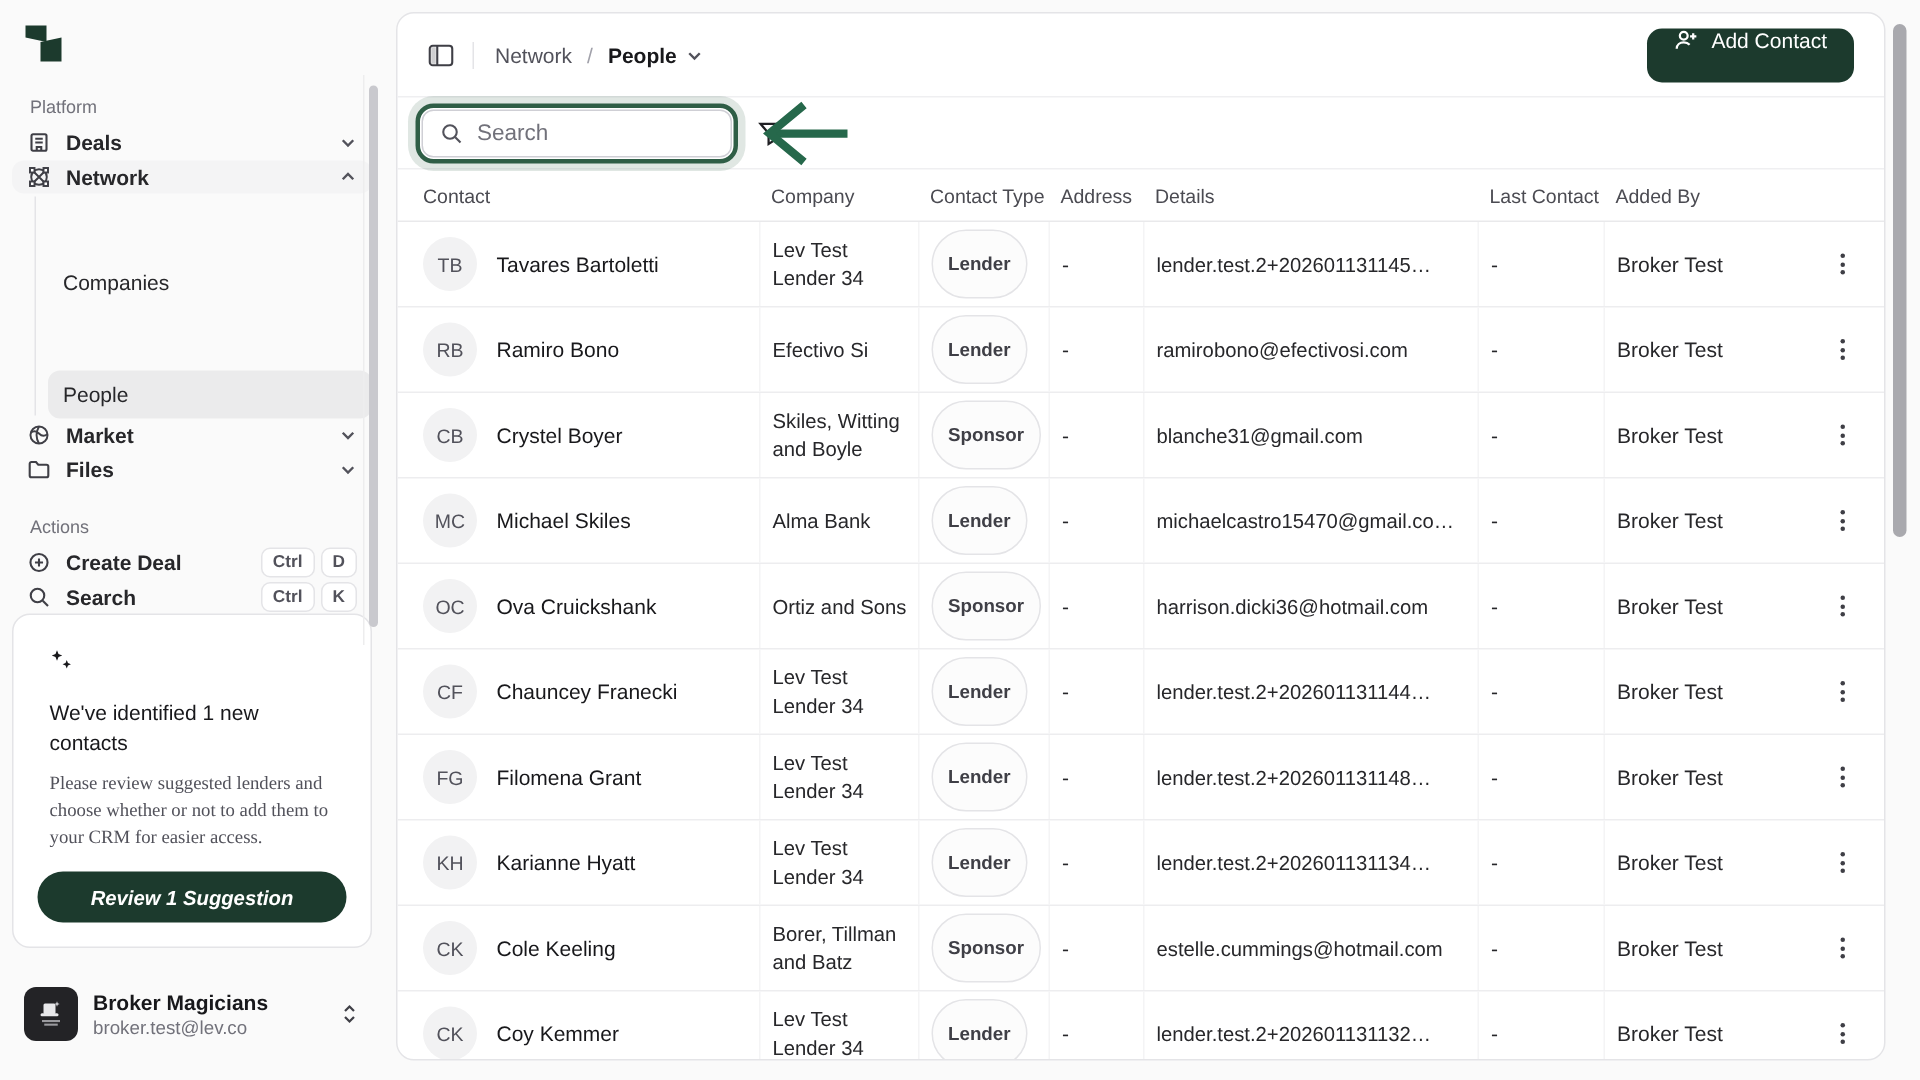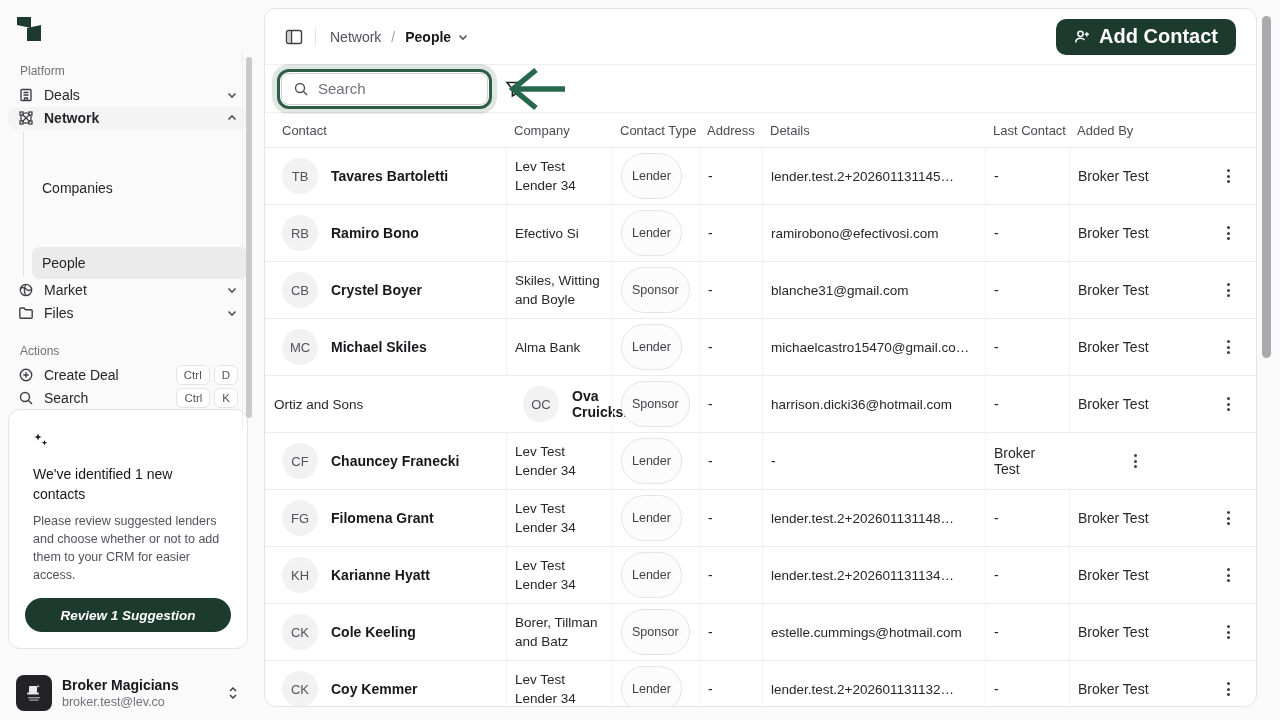--- a/index.html
+++ b/index.html
@@ -15,77 +15,77 @@
     --colline:#f4f4f5;
   }
   *{margin:0;padding:0;box-sizing:border-box;font-family:"Liberation Sans",sans-serif;}
   html,body{width:1280px;height:720px;overflow:hidden;background:#fafafa;}
   .stage{position:relative;width:1280px;height:720px;background:#fafafa;}
 
   
   .sidebar{position:absolute;left:0;top:0;width:256px;height:720px;display:flex;flex-direction:column;padding:14px 8px 8px 8px;}
   .logo{width:30px;height:30px;margin-left:6px;flex:0 0 auto;}
   .section-label{font-size:12px;color:var(--muted2);margin:20px 0 6px 12px;}
-  .nav-item{display:flex;align-items:center;height:36px;padding:0 10px;border-radius:8px;color:var(--text2);font-size:14px;font-weight:400;cursor:pointer;}
+  .nav-item{display:flex;align-items:center;height:36px;padding:0 10px;border-radius:8px;color:var(--text2);font-size:14px;font-weight:700;cursor:pointer;}
   .nav-item .nav-ic{width:16px;height:16px;margin-right:10px;color:#3f3f46;display:flex;align-items:center;justify-content:center;}
   .nav-item .chev{margin-left:auto;color:#52525b;display:flex;}
   .nav-item.active{background:#f4f4f5;font-weight:700;}
   .subtree{position:relative;padding-left:24px;}
   .subtree:before{content:"";position:absolute;left:15px;top:2px;bottom:2px;width:1px;background:#e4e4e7;}
   .sub-item{display:flex;align-items:center;height:32px;padding:0 10px;border-radius:8px;font-size:14px;color:var(--text2);cursor:pointer;margin-top:43px;}
   .sub-item.active{background:#ebebec;}
   .kbd-group{margin-left:auto;display:flex;gap:4px;}
   .kbd{font-size:11.5px;color:#52525b;border:1px solid var(--border);border-radius:6px;padding:2px 7px;background:#fff;line-height:14px;}
   .side-scroll-line{position:absolute;left:242px;top:50px;height:380px;width:1px;background:#ededee;}
   .side-scroll{position:absolute;left:246px;top:57px;width:6px;height:361px;border-radius:3px;background:#c9c9ce;}
 
   .notif-card{margin-top:auto;border:1px solid var(--border);border-radius:12px;background:#fff;padding:22px 16px 16px 16px;}
   .notif-ic{width:18px;height:18px;margin-left:8px;color:#18181b;}
   .notif-title{font-size:14px;font-weight:400;color:var(--text);line-height:20px;margin:10px 0 8px 8px;width:180px;}
-  .notif-body{font-size:12.5px;color:var(--muted);line-height:18px;margin:0 17px 14px 8px;width:190px;}
+  .notif-body{font-size:12.5px;color:var(--muted);line-height:18px;margin:0 17px 14px 8px;width:190px;font-family:Liberation Serif, serif;}
   .notif-btn{display:block;width:100%;height:34px;border:none;border-radius:17px;background:var(--brand);color:#fff;font-size:13.5px;font-weight:600;cursor:pointer;font-style:italic;}
 
-  .account{display:flex;align-items:center;margin:26px 8px 1px 8px;justify-content:flex-end;}
+  .account{display:flex;align-items:center;margin:26px 8px 18px 8px;justify-content:flex-end;}
   .acct-avatar{width:36px;height:36px;border-radius:8px;background:#232326;display:flex;align-items:center;justify-content:center;flex:0 0 auto;}
   .acct-meta{margin-left:10px;min-width:0;}
   .acct-name{font-size:14px;font-weight:700;color:var(--text);line-height:18px;}
   .acct-email{font-size:12.5px;color:var(--muted2);line-height:16px;}
   .acct-chev{margin-left:auto;color:#3f3f46;display:flex;cursor:pointer;}
 
   
   .card{position:absolute;left:264px;top:8px;width:993px;height:699px;background:#fff;border:1px solid var(--border);border-radius:12px;overflow:hidden;}
   .topbar{height:56px;display:flex;align-items:center;padding:0 20px;border-bottom:1px solid #efeff1;}
   .panel-btn{display:flex;align-items:center;color:#3f3f46;cursor:pointer;background:none;border:none;padding:0;}
   .tb-divider{width:1px;height:18px;background:#e4e4e7;margin:0 14px 0 12px;}
   .crumb{display:flex;align-items:center;gap:10px;font-size:14px;}
   .crumb-parent{color:var(--muted);cursor:pointer;}
   .crumb-sep{color:#a1a1aa;}
   .crumb-cur{color:var(--text);font-weight:700;display:flex;align-items:center;gap:6px;cursor:pointer;}
-  .add-btn{margin-left:auto;height:36px;display:flex;align-items:center;gap:8px;background:var(--brand);color:#fff;border:none;border-radius:10px;padding:0 18px;font-size:20px;font-weight:700;cursor:pointer;}
+  .add-btn{margin-left:auto;height:36px;display:flex;gap:8px;background:var(--brand);color:#fff;border:none;border-radius:10px;padding:0 18px;font-size:14px;font-weight:400;cursor:pointer;}
 
   .searchrow{position:relative;height:48px;border-bottom:1px solid #efeff1;display:flex;align-items:center;padding:0 12px;}
   .search-wrap{border:3px solid var(--ring);border-radius:12px;padding:1px;box-shadow:0 0 0 5px rgba(47,94,70,0.15);background:#fff;}
   .search-box{width:207px;height:32px;border:1px solid #cfcfd5;border-radius:8px;display:flex;align-items:center;gap:9px;padding:0 11px;background:#fff;}
   .search-box input{border:none;outline:none;font-size:15px;color:var(--text);width:150px;background:transparent;}
   .search-box input::placeholder{color:#71717a;}
   .funnel{position:absolute;left:240px;top:15px;color:#1f1f23;}
   .annot-arrow{position:absolute;left:242px;top:2px;pointer-events:none;}
 
   .thead{display:grid;grid-template-columns:241px 106px 87px 63px 223px 84px 130px 1fr;height:35px;align-items:center;border-bottom:1px solid #e9e9eb;font-size:13px;color:#4b4b52;}
   .thead > div{padding-left:8px;}
   .thead > div:first-child{padding-left:17px;}
 
   .trow{display:grid;grid-template-columns:241px 106px 87px 63px 223px 84px 130px 1fr;height:57px;align-items:center;border-bottom:1px solid var(--rowline);font-size:14px;color:var(--text2);}
   .cell{padding:0 6px 0 8px;min-width:0;}
   .cell.sep{border-left:1px solid var(--colline);height:100%;display:flex;align-items:center;}
   .c-contact{display:flex;align-items:center;padding-left:17px;}
   .avatar{width:36px;height:36px;border-radius:50%;background:#f2f2f3;color:#52525b;font-size:13px;display:flex;align-items:center;justify-content:center;flex:0 0 auto;text-align:center;}
-  .name{margin-left:13px;font-weight:700;color:var(--text);}
+  .name{margin-left:13px;font-weight:400;color:var(--text);}
   .company{font-size:13.5px;line-height:19px;}
-  .badge{display:inline-flex;align-items:center;border:1px solid var(--border);background:#fcfcfc;border-radius:999px;padding:15px 10px;font-size:12.5px;font-weight:400;color:#3f3f46;white-space:nowrap;}
+  .badge{display:inline-flex;align-items:center;border:1px solid var(--border);background:#fcfcfc;border-radius:999px;padding:15px 10px;font-size:12.5px;font-weight:700;color:#3f3f46;white-space:nowrap;}
   .details{font-size:13.5px;white-space:nowrap;overflow:hidden;}
   .c-actions{display:flex;justify-content:center;}
   .kebab{background:none;border:none;cursor:pointer;display:flex;flex-direction:column;gap:2.5px;padding:6px;}
   .kebab i{width:3px;height:3px;border-radius:50%;background:#3f3f46;display:block;}
 
   .main-scroll{position:absolute;left:1262px;top:16px;width:9px;height:342px;border-radius:5px;background:#a9a9ae;}
 </style>
 </head>
 <body>
 
@@ -395,28 +395,28 @@
     <div class="cell c-actions">
       <button class="kebab">
               <i></i>
               <i></i>
               <i></i>
             </button>
     </div>
   </div>
 
   <div class="trow">
-    <div class="cell sep">
-            <span class="company">Ortiz and Sons</span>
-          </div>
     <div class="cell c-contact">
       <span class="avatar">OC</span>
       <span class="name">Ova Cruickshank</span>
     </div>
     <div class="cell sep">
+            <span class="company">Ortiz and Sons</span>
+          </div>
+    <div class="cell sep">
             <span class="badge">Sponsor</span>
           </div>
     <div class="cell sep">-</div>
     <div class="cell sep">
             <span class="details">harrison.dicki36@hotmail.com</span>
           </div>
     <div class="cell sep">-</div>
     <div class="cell sep">Broker Test</div>
     <div class="cell c-actions">
       <button class="kebab">
@@ -432,20 +432,23 @@
       <span class="avatar">CF</span>
       <span class="name">Chauncey Franecki</span>
     </div>
     <div class="cell sep">
             <span class="company">Lev Test Lender 34</span>
           </div>
     <div class="cell sep">
             <span class="badge">Lender</span>
           </div>
     <div class="cell sep">-</div>
+    <div class="cell sep">
+            <span class="details">lender.test.2+202601131144…</span>
+          </div>
     <div class="cell sep">-</div>
     <div class="cell sep">Broker Test</div>
     <div class="cell c-actions">
       <button class="kebab">
               <i></i>
               <i></i>
               <i></i>
             </button>
     </div>
   </div>

